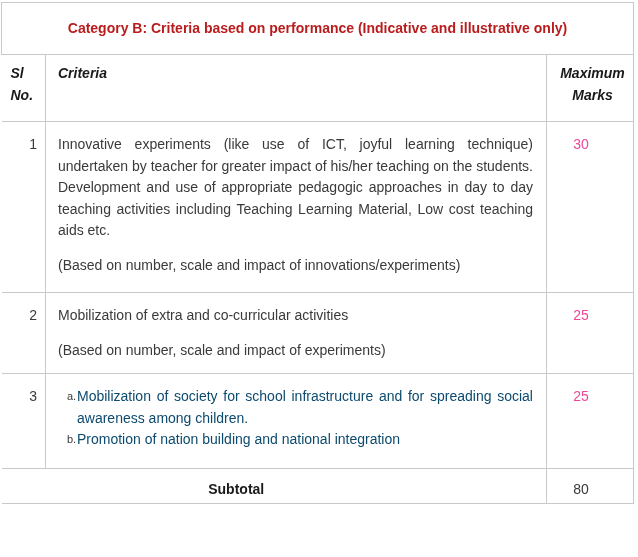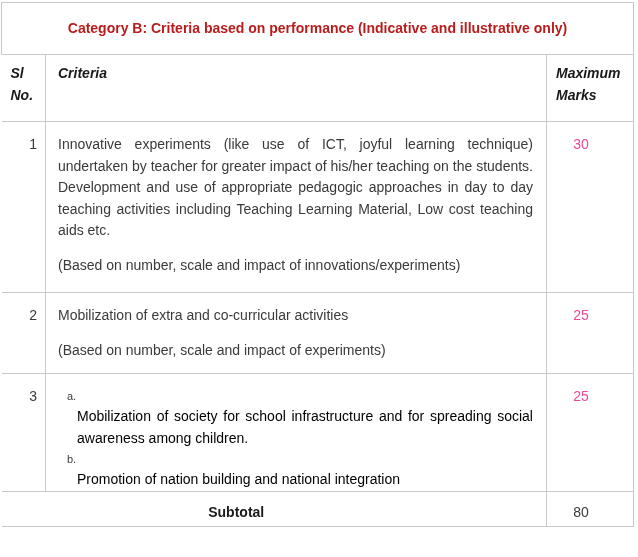--- a/index.html
+++ b/index.html
@@ -38,37 +38,37 @@
     height: 52px;
     vertical-align: middle;
     text-align: center;
     font-weight: bold;
     color: #b91c1c;
   }
 
   .th { font-weight: bold; color: #1a1a1a; padding-top: 8px; font-style: italic; }
   .th-sl { padding-left: 9px; padding-right: 4px; }
   .th-cr { padding-left: 12px; }
-  .th-mk { padding-left: 9px; padding-right: 4px; }
+  .th-mk { padding-left: 9px; padding-right: 4px; text-align: center; }
 
   .td-sl { text-align: right; padding: 12px 8px 0 0; color: #3a3a3a; }
   .td-cr { padding: 12px 13px 0 12px; color: #3a3a3a; }
   .td-cr p { margin: 0; text-align: justify; }
   .td-cr p.p2 { margin-top: 13px; }
   .td-mk { text-align: center; padding: 12px 18px 0 0; color: #ec4899; }
 
   .li { display: flex; }
   .li .marker {
     flex: 0 0 10px;
     margin-left: 9px;
     font-size: 11px;
     line-height: 21.5px;
     color: #3a3a3a;
   }
-  .li .li-text { flex: 1 1 auto; text-align: justify; color: #000000; margin-top: 20px; }
+  .li .li-text { flex: 1 1 auto; text-align: justify; color: #0c4a6e; }
 
   .total-label {
     text-align: center;
     font-weight: bold;
     color: #1a1a1a;
     padding: 10px 75px 0 0;
   }
   .total-label.grand { padding-top: 12px; }
   .total-value { text-align: center; padding: 10px 18px 0 0; color: #3a3a3a; }
   .total-value.grand { padding-top: 12px; }

